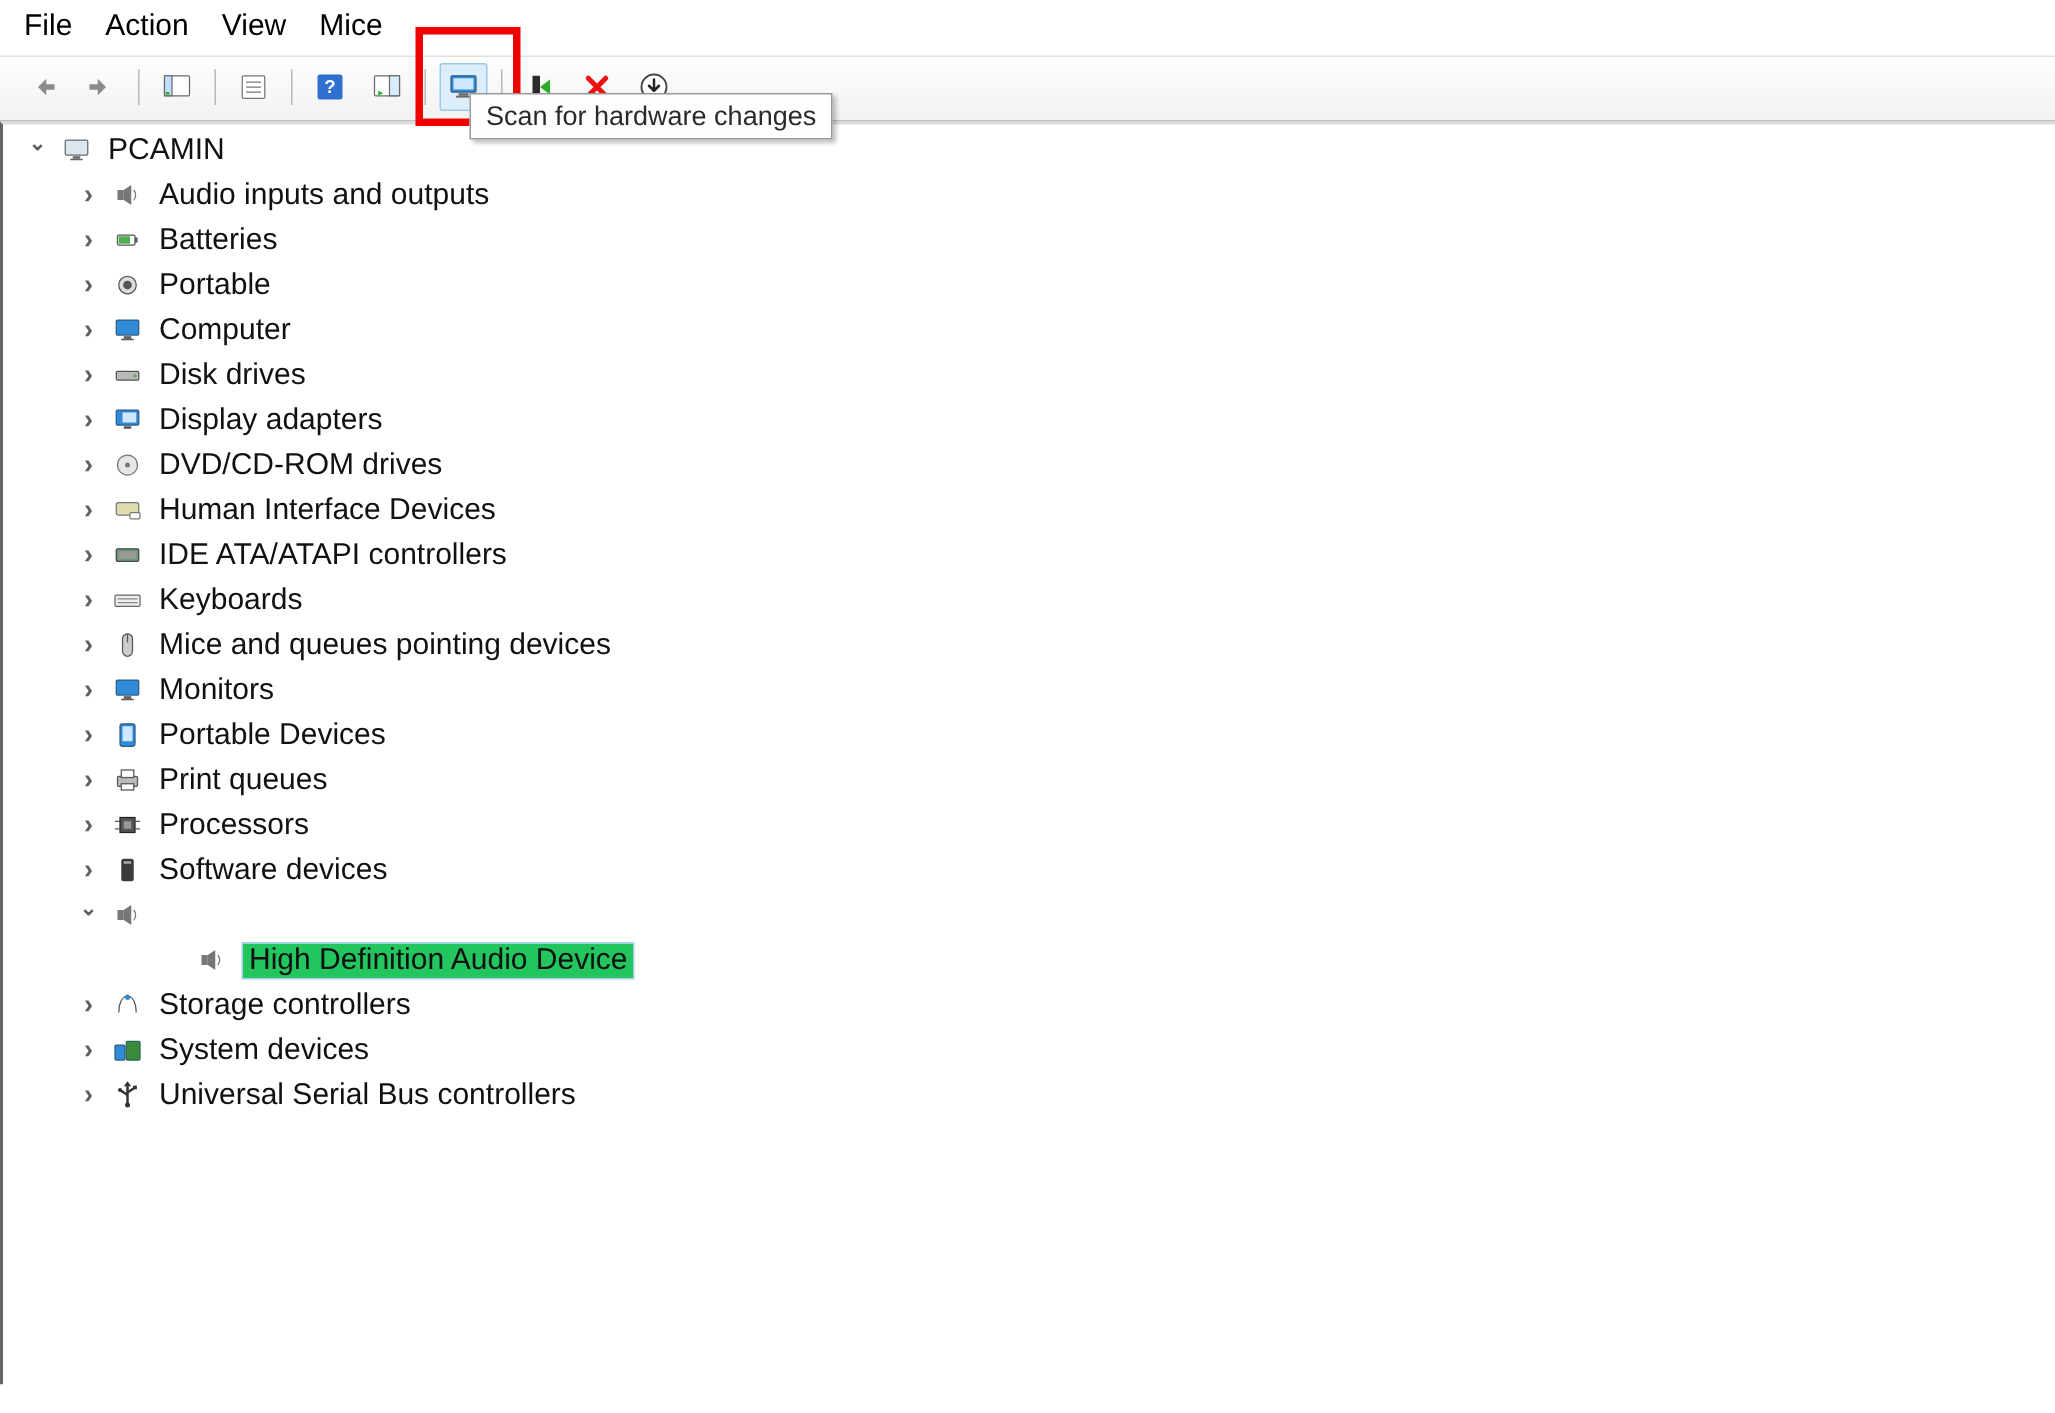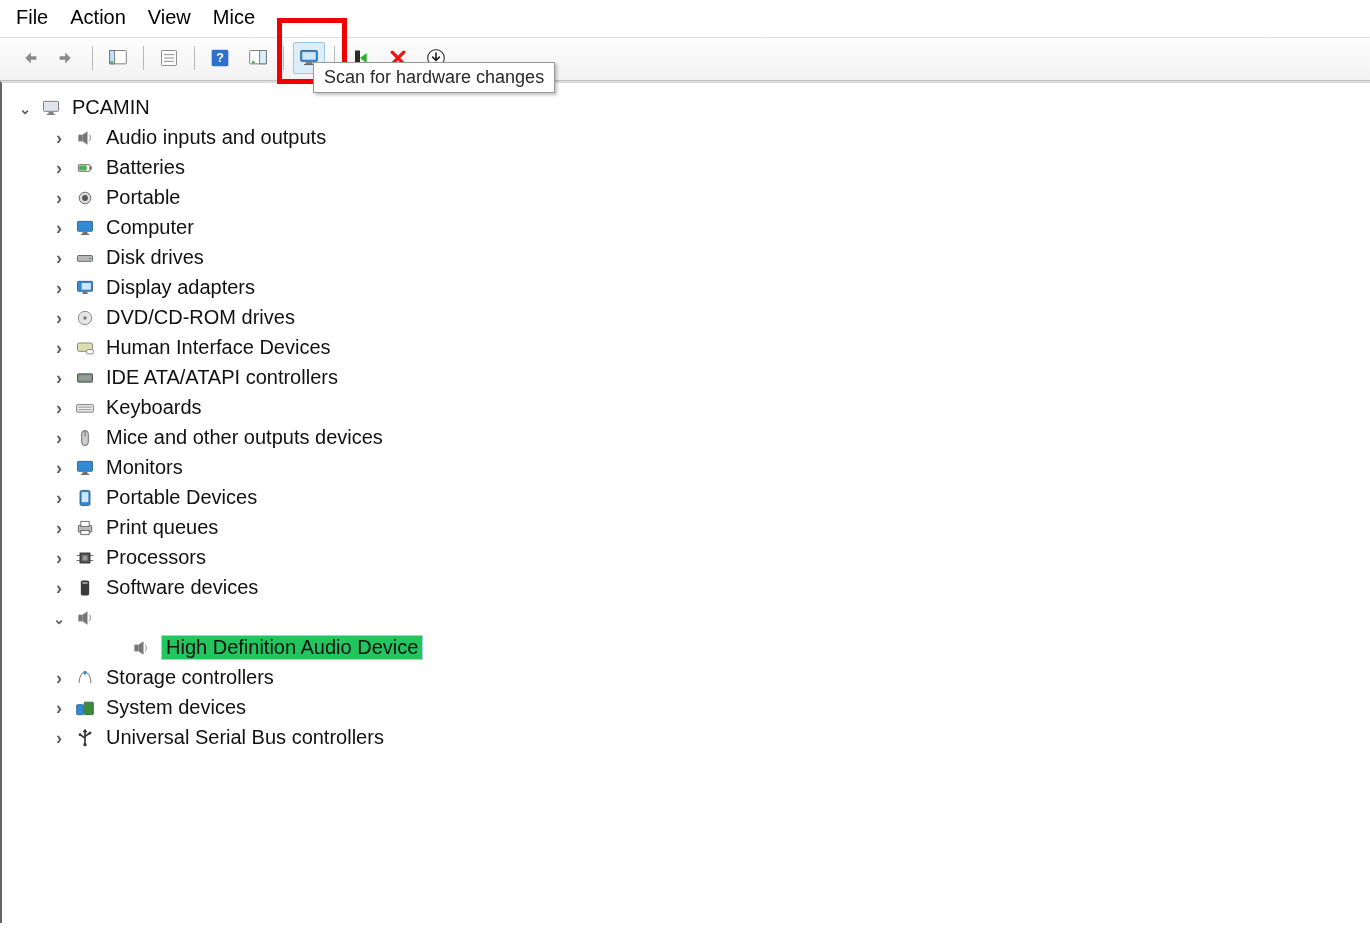--- a/index.html
+++ b/index.html
@@ -81,21 +81,21 @@
     border-top: 2px solid #dcdcdc;
     padding: 6px 4px 0 4px;
     height: calc(942px - 100px);
     overflow: auto;
     border-left: 2px solid #666;
   }
 
   .tree { user-select: none; }
   .row {
     display: flex;
-    align-items: flex-end;
+    align-items: flex-start;
     height: 30px;
     gap: 6px;
     white-space: nowrap;
   }
   .indent-0 { padding-left: 10px; }
   .indent-1 { padding-left: 44px; }
   .indent-2 { padding-left: 100px; }
 
   .chevron {
     width: 18px;
@@ -345,21 +345,21 @@
           <span class="label">Keyboards</span>
         </div>
         <div class="row indent-1">
           <span class="chevron closed"></span>
           <span class="icon">
             <svg class="devicon" viewBox="0 0 24 24">
               <rect x="8" y="3" width="8" height="18" rx="4" fill="#ccc" stroke="#555"></rect>
               <line x1="12" y1="3" x2="12" y2="10" stroke="#555"></line>
             </svg>
           </span>
-          <span class="label">Mice and other outputs devices</span>
+          <span class="label">Mice and queues pointing devices</span>
         </div>
         <div class="row indent-1">
           <span class="chevron closed"></span>
           <span class="icon">
             <svg class="devicon" viewBox="0 0 24 24">
               <rect x="3" y="4" width="18" height="12" rx="1" fill="#2f8bd8" stroke="#315a80"></rect>
               <rect x="9" y="17" width="6" height="2" fill="#555"></rect>
               <rect x="7" y="19" width="10" height="1.2" fill="#555"></rect>
             </svg>
           </span>

